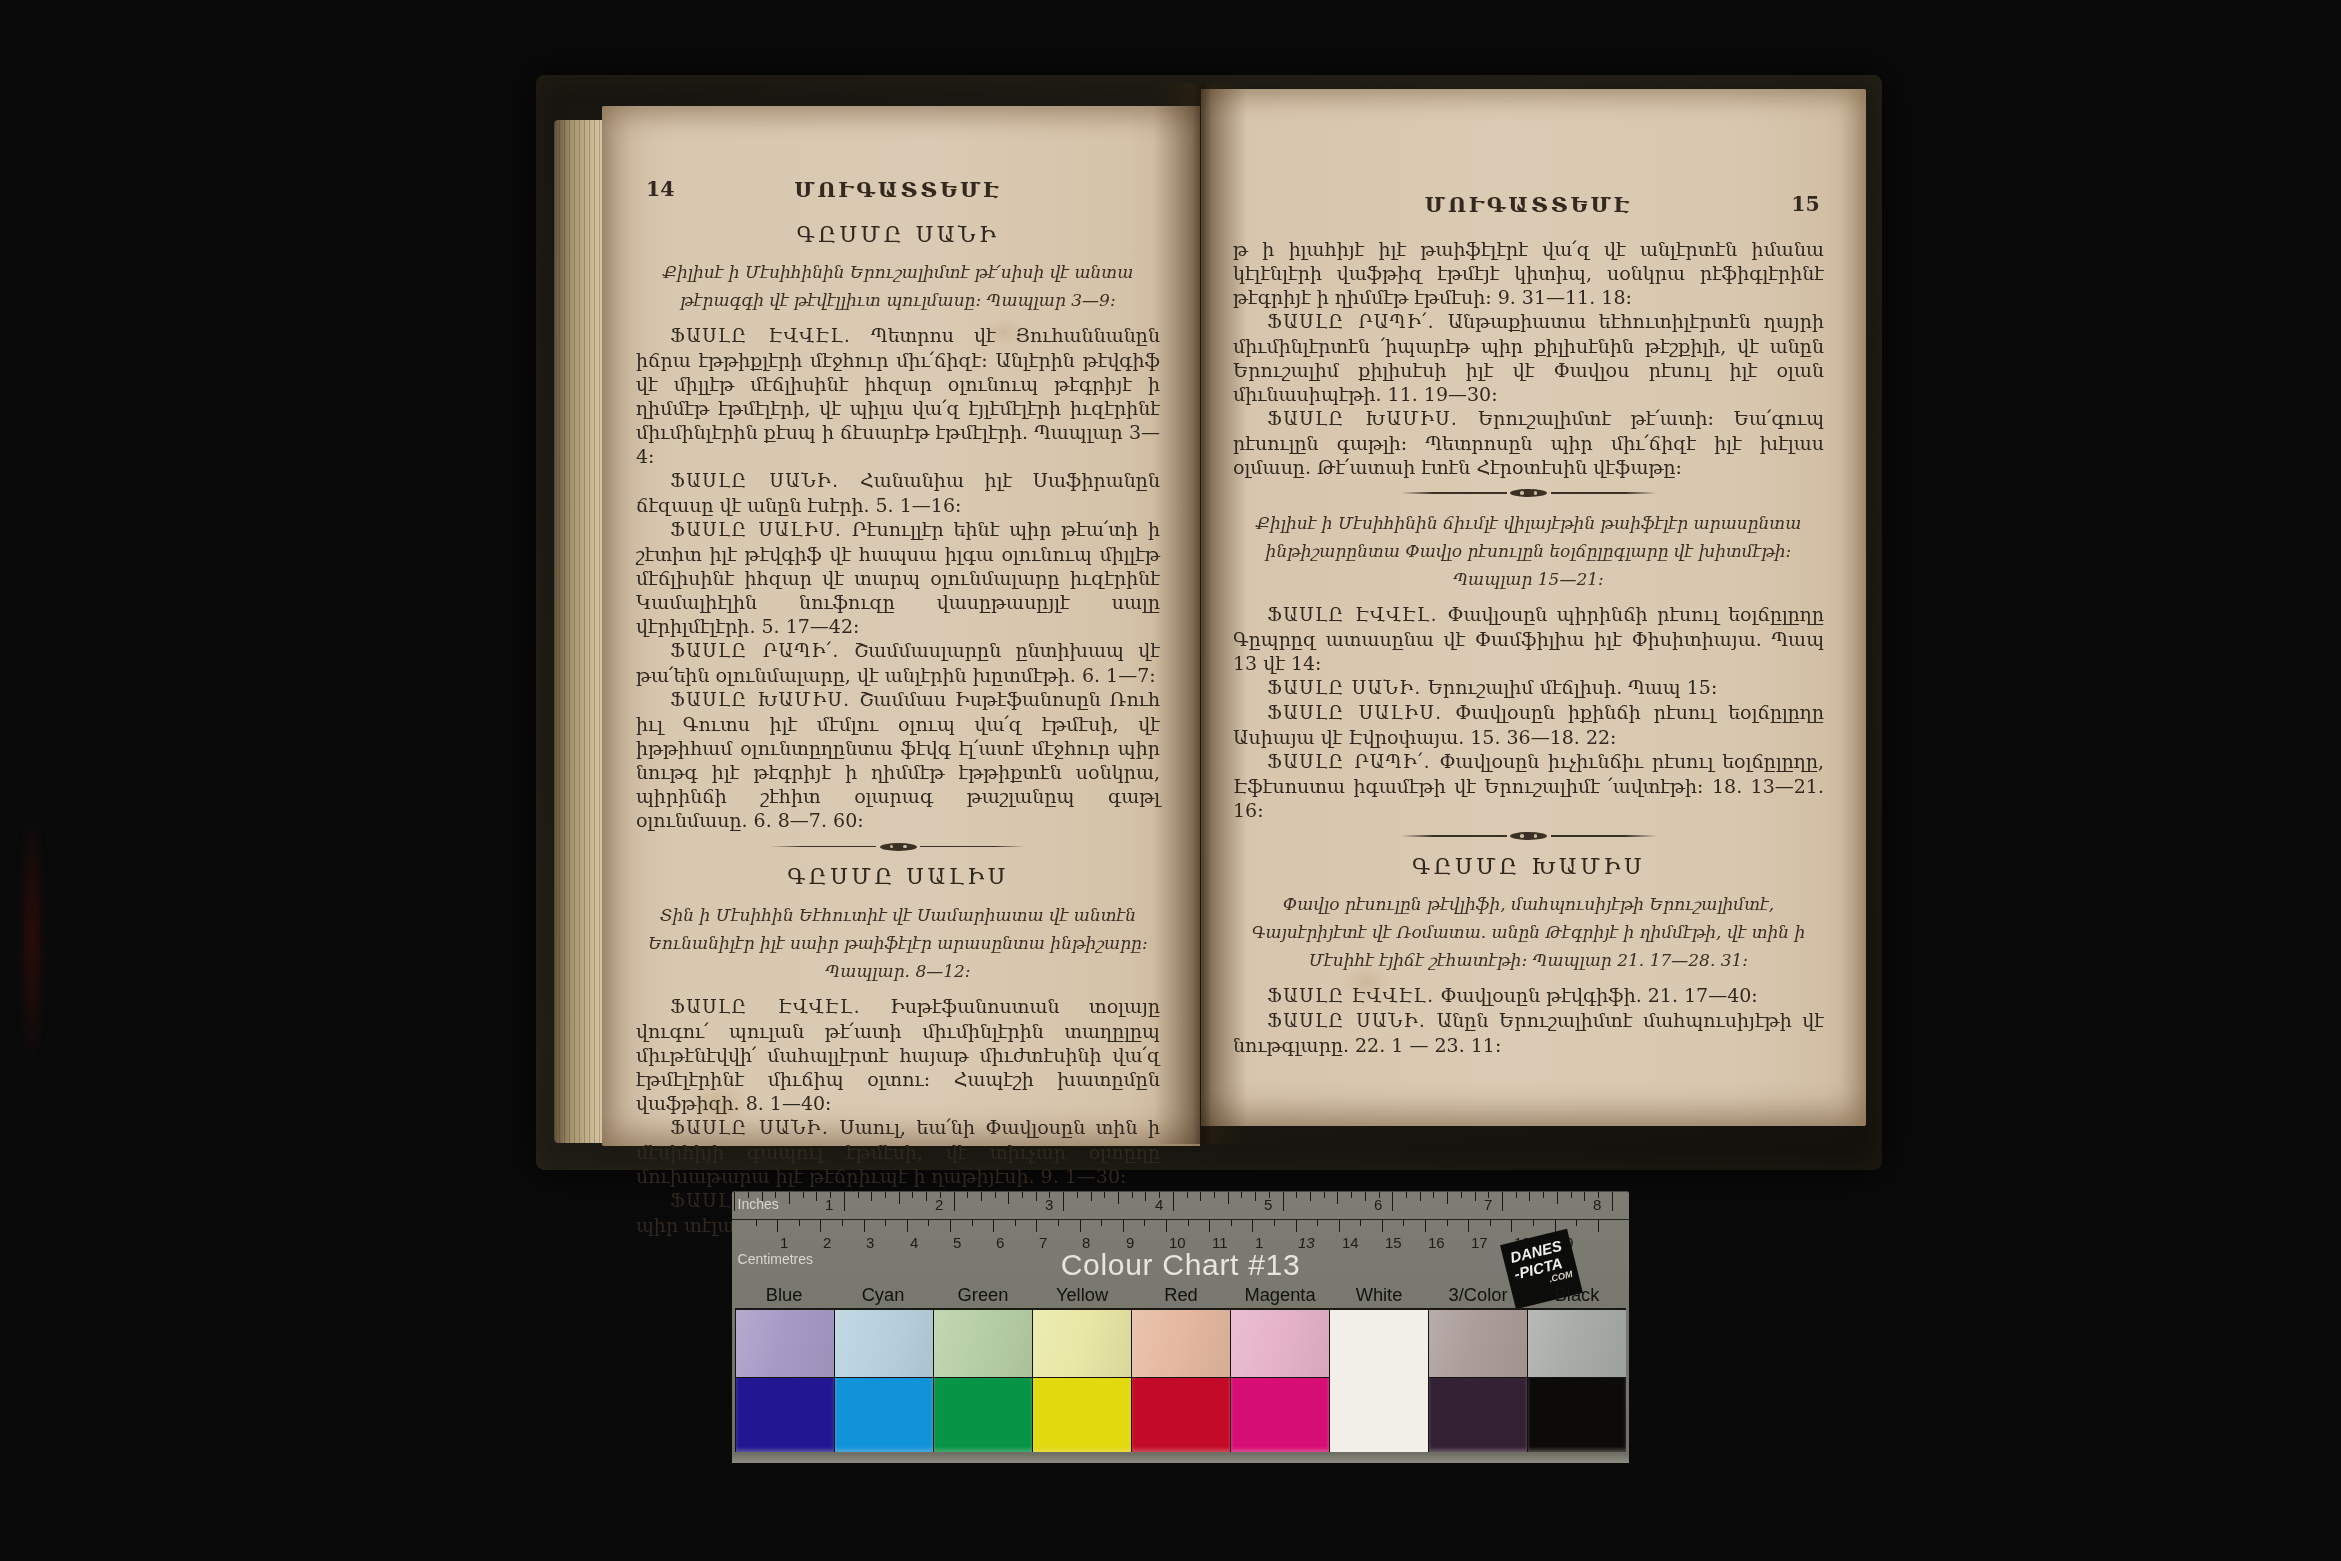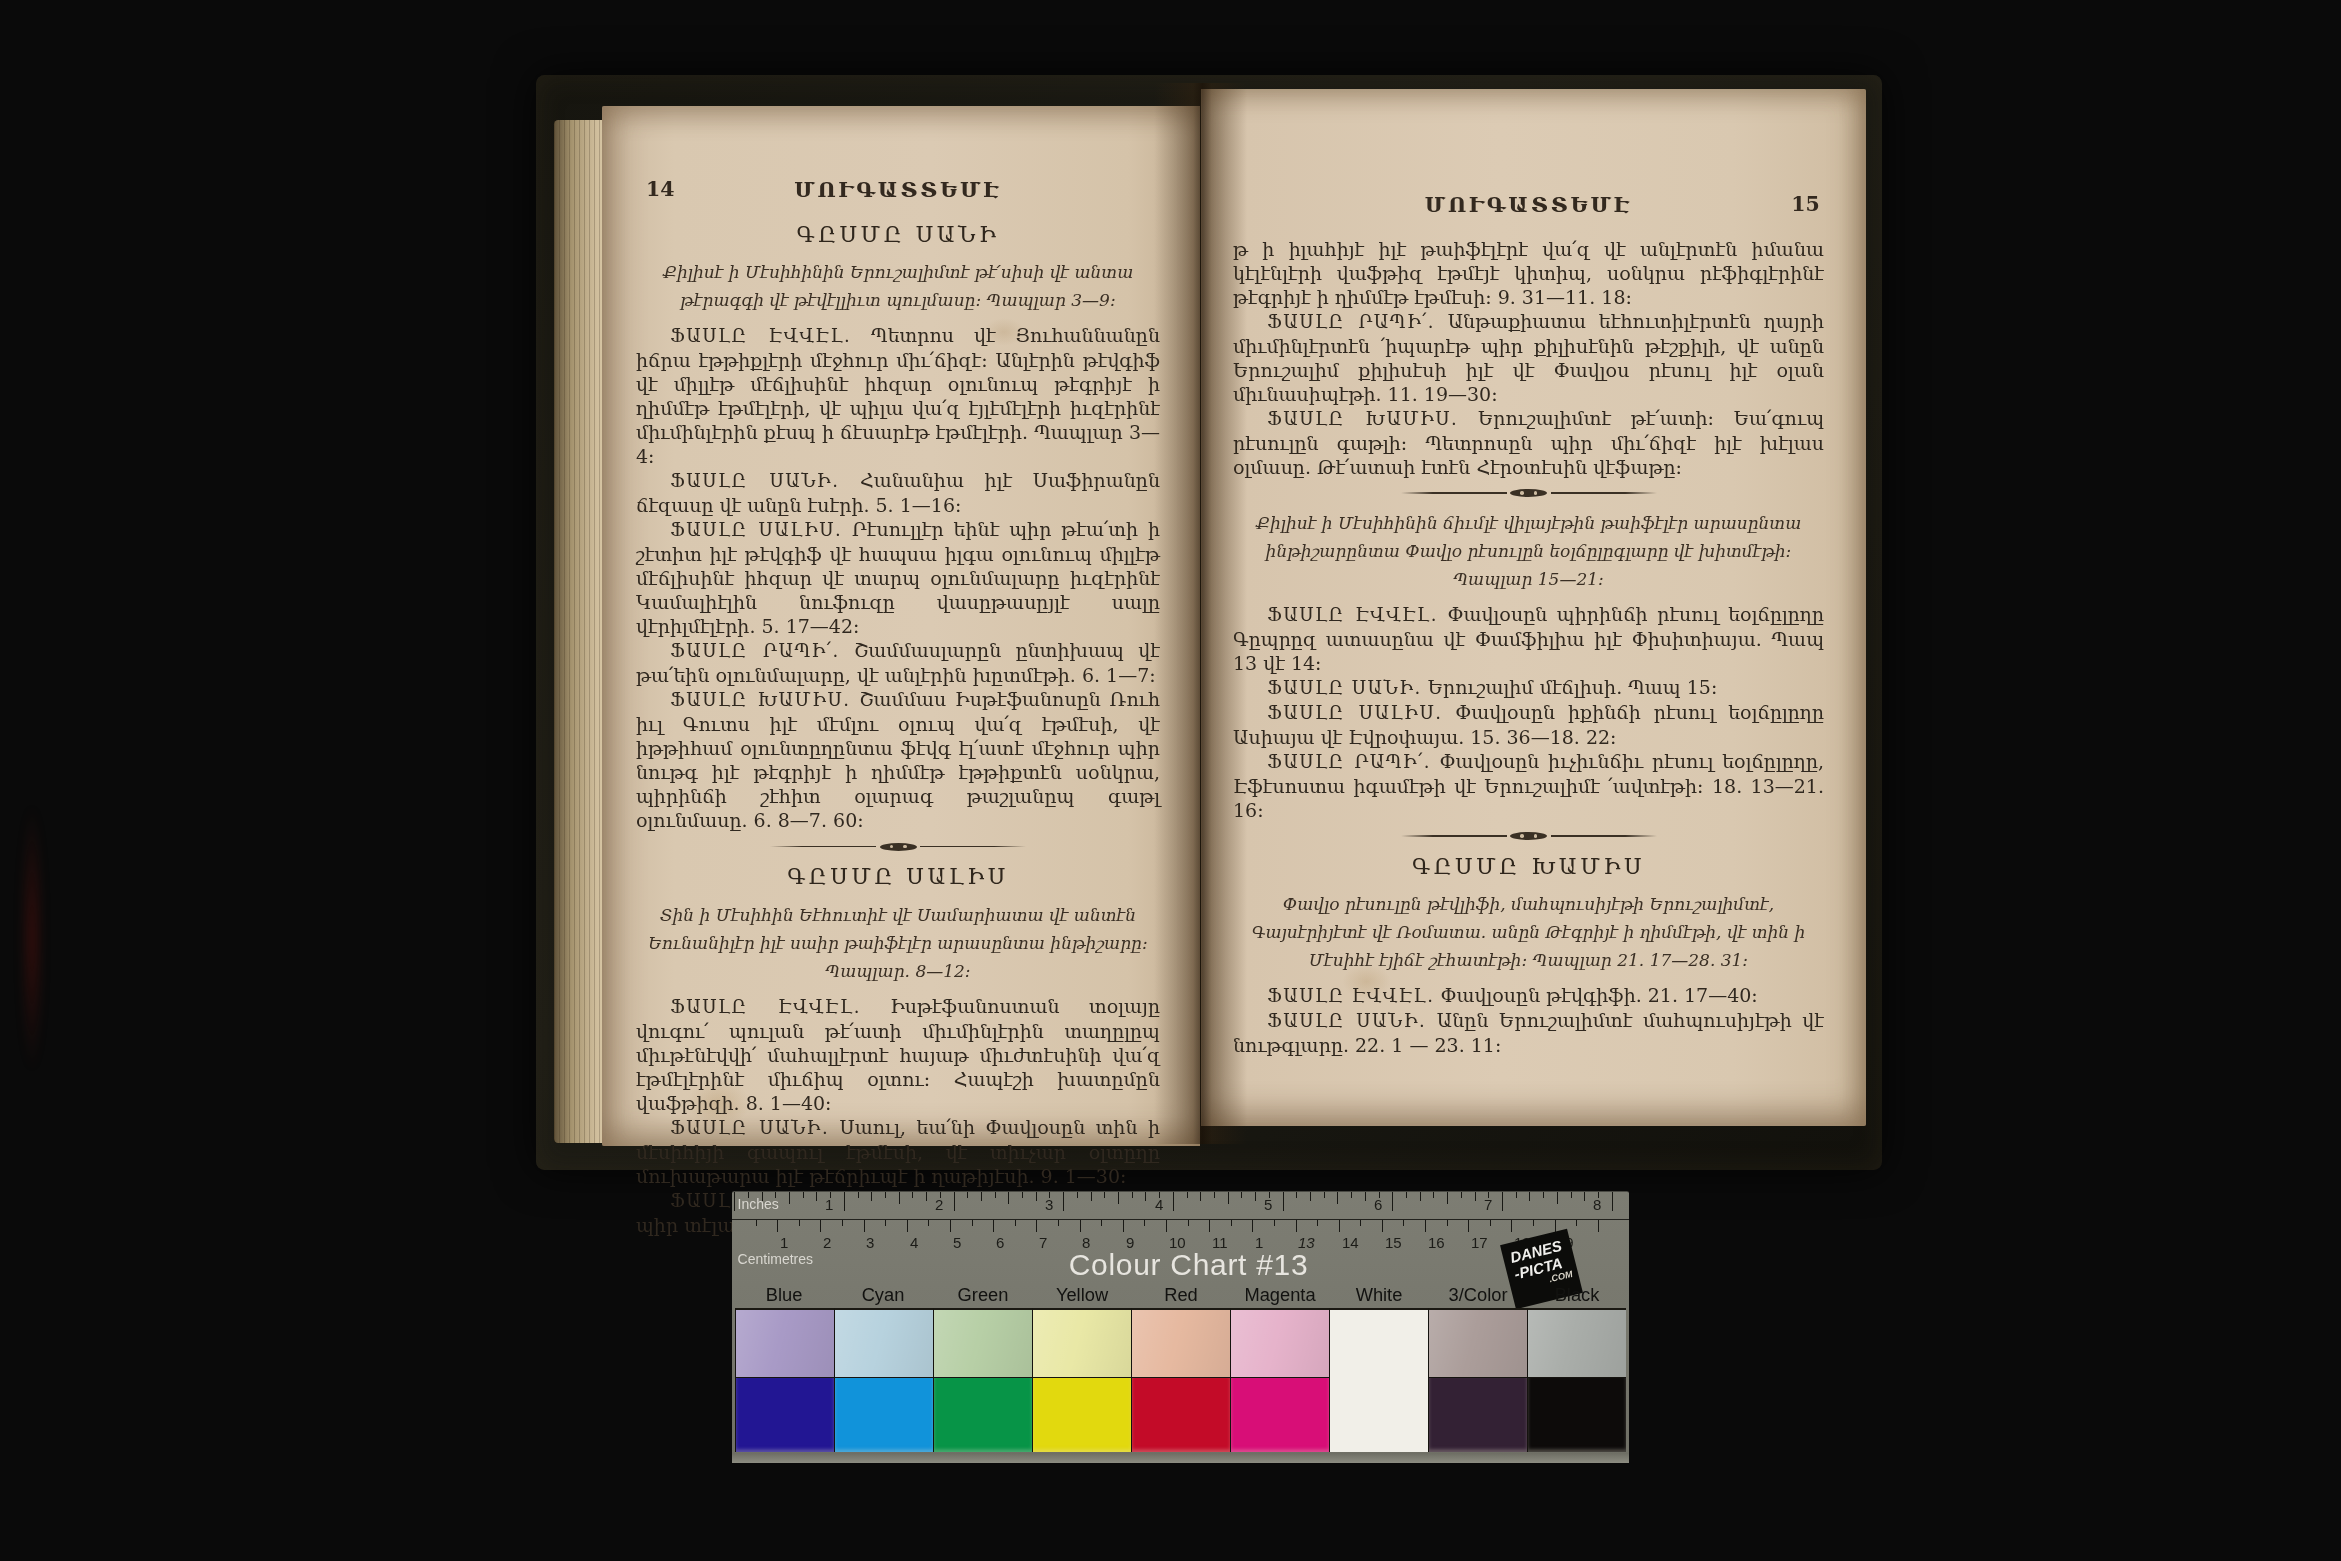--- a/index.html
+++ b/index.html
@@ -57,21 +57,21 @@
   .chart-card{position:absolute;left:732px;top:1191px;width:897px;height:271px;
     background:linear-gradient(180deg,#7d7d73,#76766c 60%,#6f6f65);
     border-top:1.4px solid #4a4a44;border-radius:2.1px;
     font-family:"Liberation Sans","DejaVu Sans",sans-serif;}
   .ruler-in{position:absolute;left:0;top:0;width:100%;height:27px;}
   .tick{position:absolute;top:0;width:1.4px;background:#181814;}
   .tick.cm{top:28px;}
   .ruler-sep{position:absolute;left:0;top:27px;width:100%;height:1.4px;background:#22221e;}
   .ruler-label{position:absolute;color:#d9d7d0;font-size:14px;}
   .tick-num{position:absolute;color:#1c1c18;font-size:15px;}
-  .chart-title{position:absolute;left:8px;top:56px;width:100%;text-align:center;
+  .chart-title{position:absolute;left:0;top:56px;width:100%;text-align:center;
     font-size:30px;color:#e7e5df;letter-spacing:0.7px;}
   .col-label{position:absolute;top:92px;font-size:18.3px;color:#121210;transform:translateX(-50%);}
   .patch{position:absolute;box-sizing:border-box;border-left:1.4px solid #15130f;}
   .patch.lightrow{top:116px;height:69px;border-top:2.1px solid #1a1812;}
   .patch.solidrow{top:185px;height:75px;border-top:1.4px solid #15130f;
     box-shadow:inset 0 -2.8px 3.5px rgba(235,228,210,.28);}
   .patch.fullcol{top:116px;height:144px;border-top:2.1px solid #1a1812;}
   .patch .sheen{position:absolute;inset:0;
     background:linear-gradient(105deg,rgba(255,255,255,.16),rgba(255,255,255,0) 45%,rgba(0,0,0,.07));}
   .card-bottom{position:absolute;left:0;bottom:0;width:100%;height:10px;

